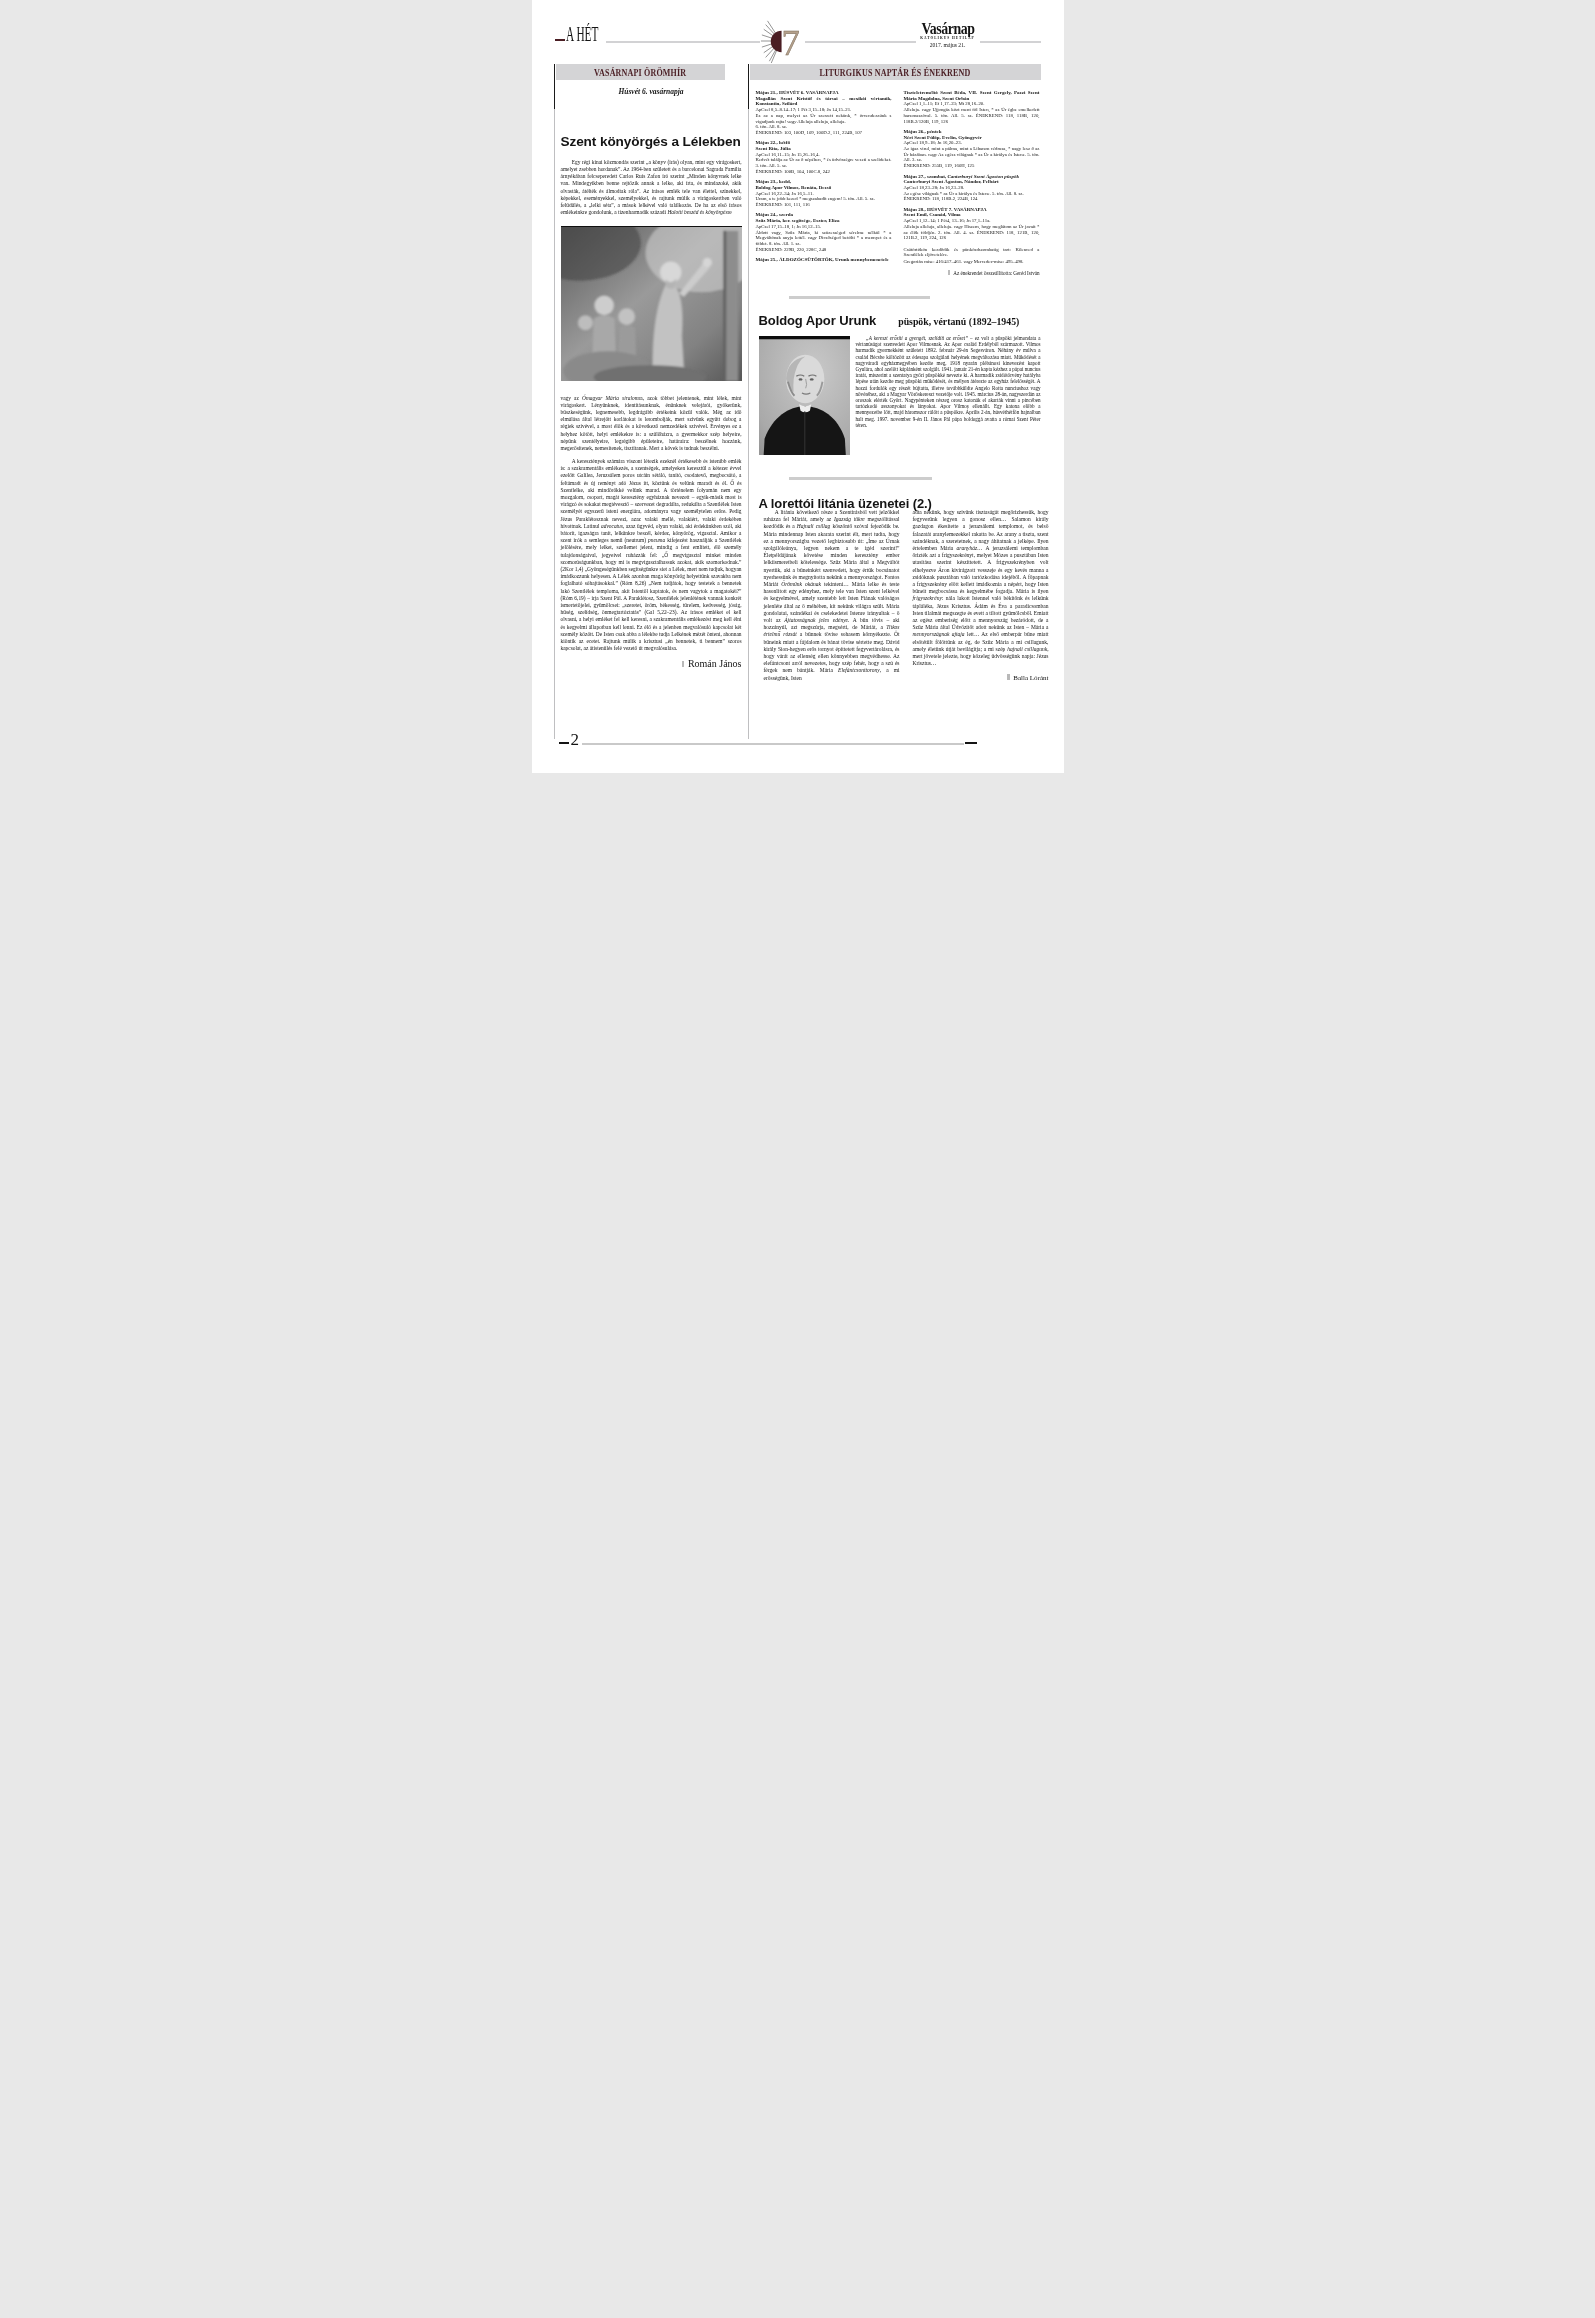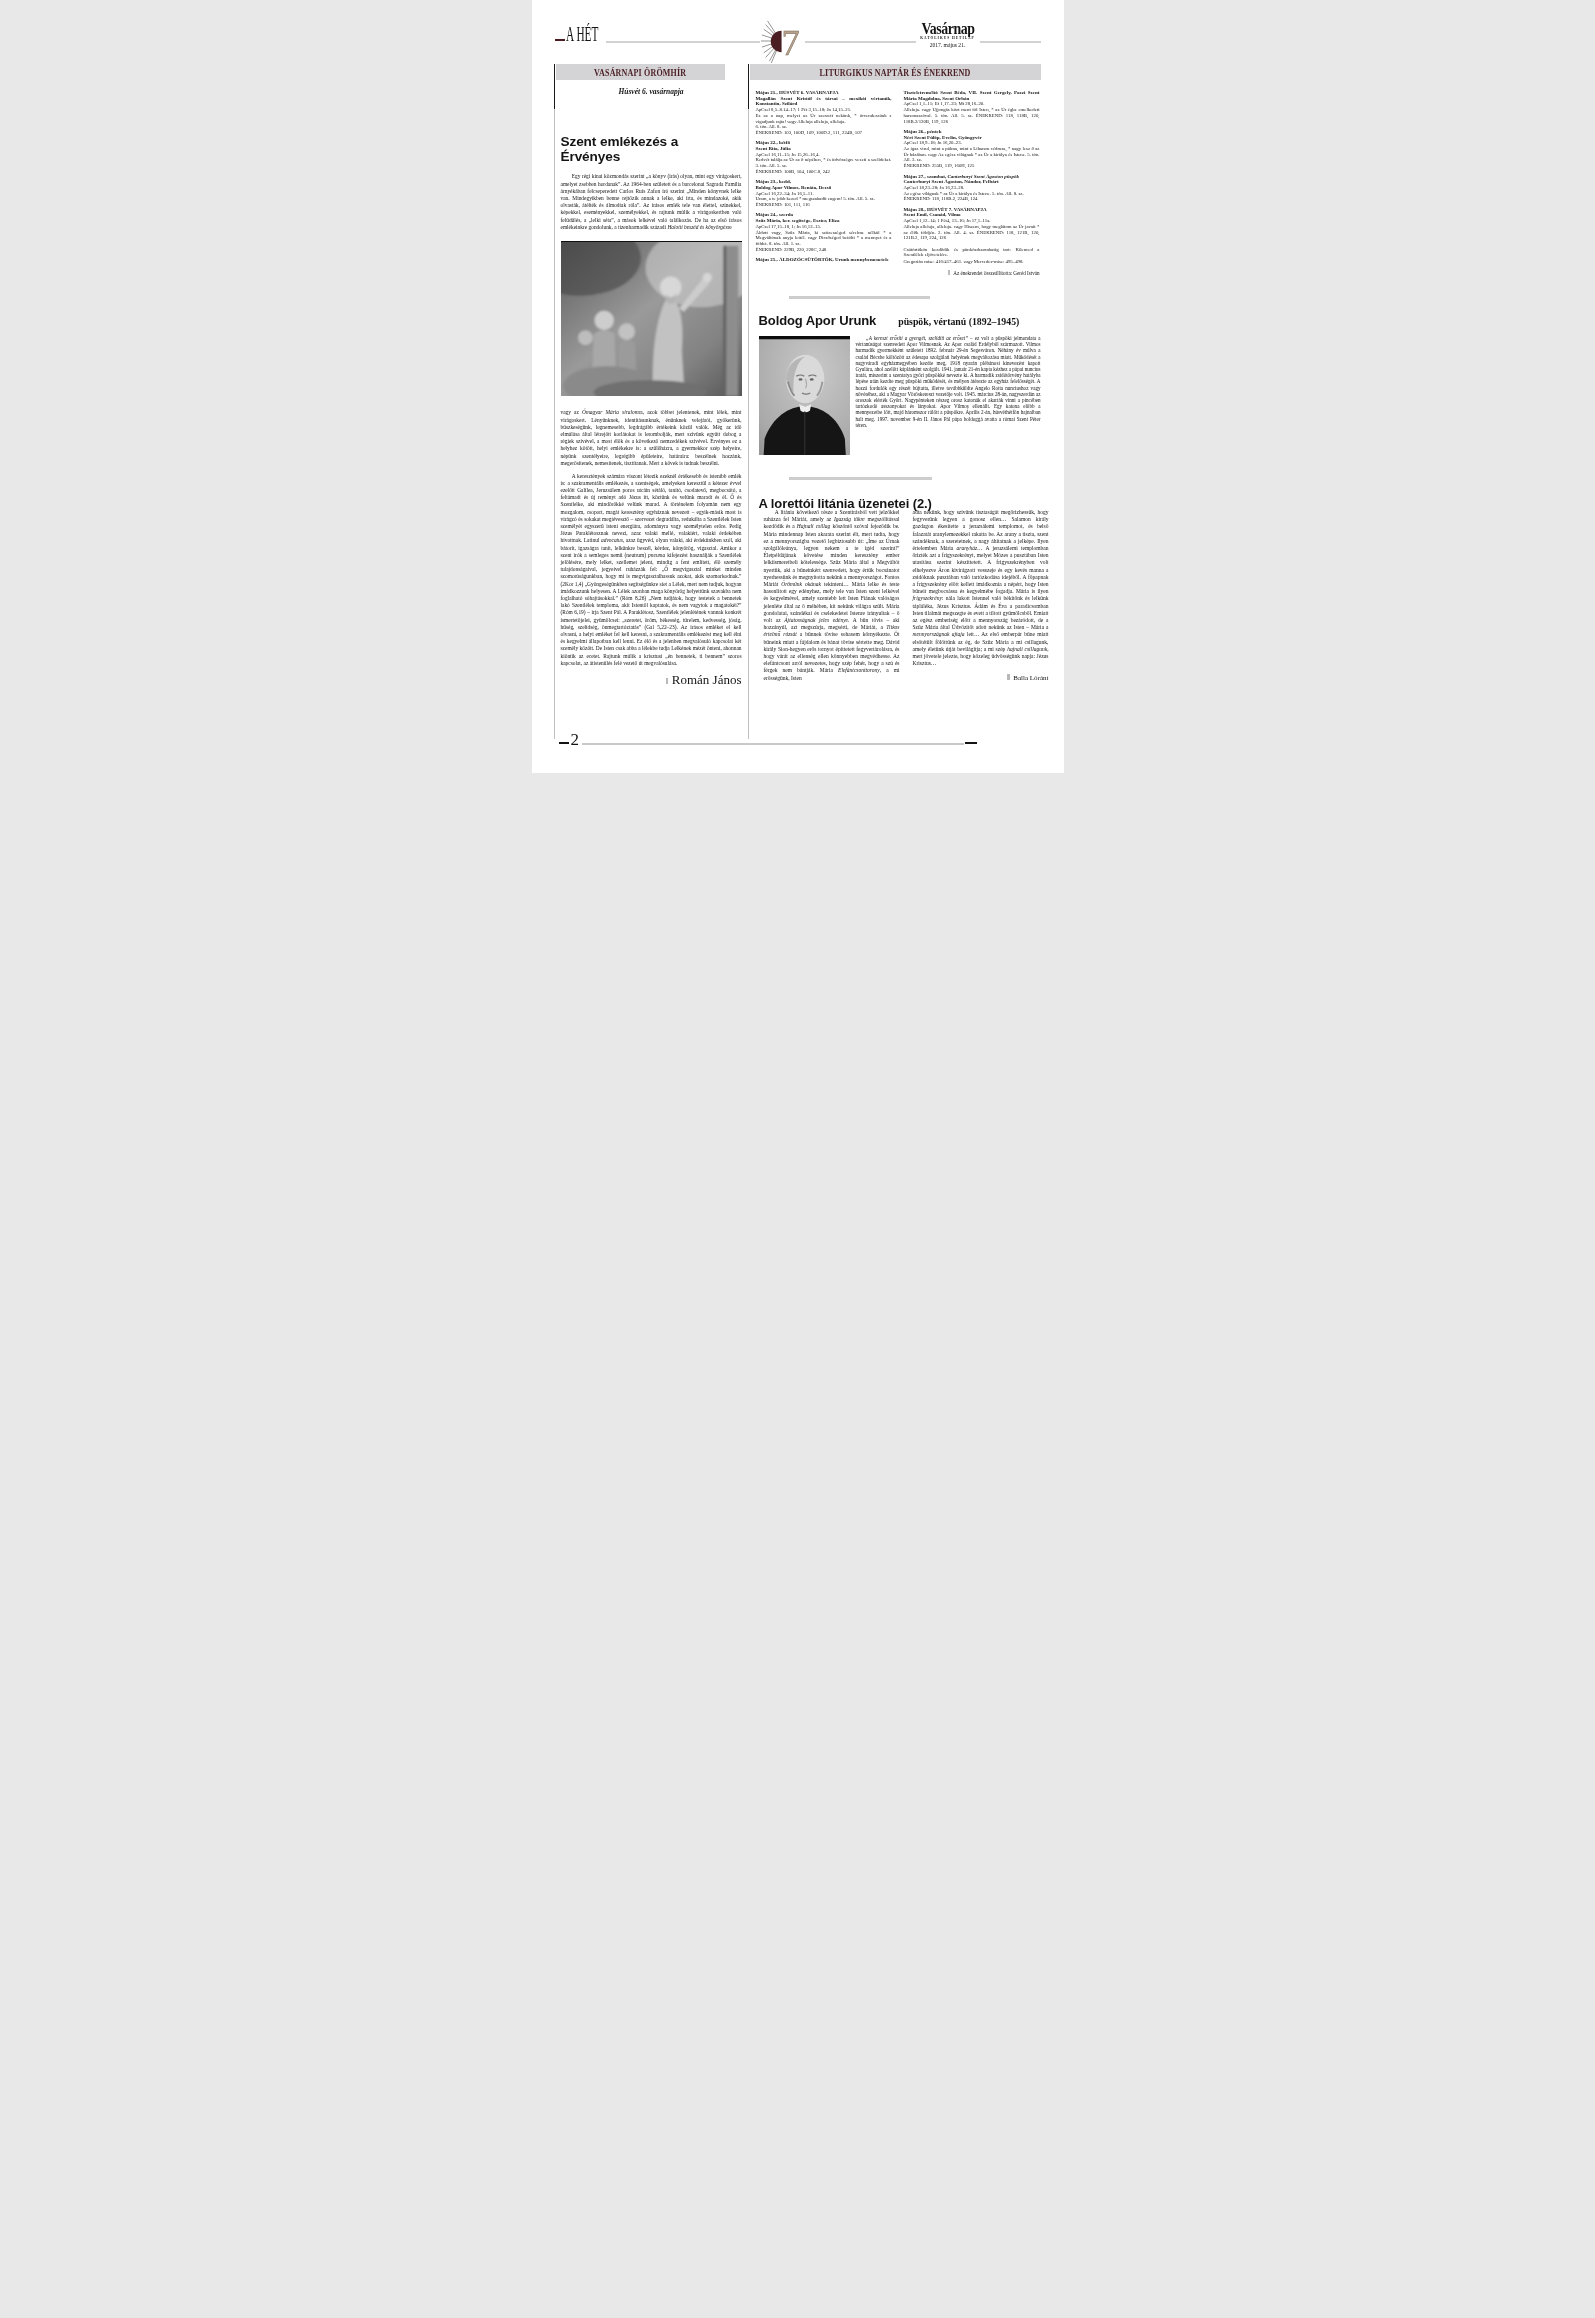--- a/index.html
+++ b/index.html
@@ -33,21 +33,21 @@
 
   
   .gospel{position:absolute;left:29px;top:87px;width:181px;}
   .rubric{text-align:center;font-weight:700;font-style:italic;font-size:7.5px;}
   .gospel-title{margin-top:39px;font-family:"Liberation Sans","DejaVu Sans",sans-serif;
                 font-weight:700;font-size:13.6px;line-height:1.08;letter-spacing:-0.1px;}
   .body-text{font-size:5.4px;line-height:7.2px;text-align:justify;}
   .gospel .body-text{margin-top:5.6px;}
   .indent{text-indent:11.2px;}
   .relief-photo{width:181px;height:154px;margin:4.7px 0 5.6px 0;border-top:1.4px solid #101010;}
-  .author-row{margin-top:3px;text-align:right;font-size:13px;}
+  .author-row{margin-top:3px;text-align:right;font-size:10px;}
   .author-marker{display:inline-block;width:2.3px;height:6px;background:#b9b9b9;margin-right:3.7px;}
 
   
   .calendar{position:absolute;left:224px;top:90px;width:285px;display:flex;gap:12px;}
   .cal-col{width:136px;font-size:4.8px;line-height:5.7px;text-align:justify;}
   .cal-entry{margin-bottom:4.7px;}
   .cal-heading{font-weight:700;font-size:5px;margin:0;}
   .cal-names{font-weight:700;font-size:5px;margin:0;}
   .cal-line{margin:0;}
   .cal-note{margin-top:5.6px;}
@@ -126,21 +126,21 @@
     <span class="bar-text">LITURGIKUS NAPTÁR ÉS ÉNEKREND</span>
   </div>
 
   <div class="vrule vr-black vl"></div>
   <div class="vrule vr-gray vl"></div>
   <div class="vrule vr-black vm"></div>
   <div class="vrule vr-gray vm"></div>
 
   <div class="gospel">
     <div class="rubric">Húsvét 6. vasárnapja</div>
-    <h1 class="gospel-title">Szent emlékezés a Érvényes</h1>
+    <h1 class="gospel-title">Szent könyörgés a Lélekben</h1>
     <p class="body-text indent">Egy régi kínai közmondás szerint „a könyv (írás) olyan, mint egy virágoskert, amelyet zsebben hordanak”. Az 1964-ben született és a barcelonai Sagrada Familia árnyékában felcseperedett Carlos Ruis Zafon író szerint „Minden könyvnek lelke van. Mindegyikben benne rejtőzik annak a lelke, aki írta, és mindazoké, akik olvasták, átélték és álmodtak róla”. Az írásos emlék tele van élettel, színekkel, képekkel, eseményekkel, személyekkel, és rajtunk múlik a virágoskertben való felüdülés, a „lelki séta”, a mások lelkével való találkozás. De ha az első írásos emlékeinkre gondolunk, a tizenharmadik századi <span class="it">Halotti beszéd és könyörgés</span>re</p>
 
     <svg class="relief-photo" viewBox="0 0 386 330" preserveAspectRatio="none">
       <defs>
         <linearGradient id="rg" x1="0" y1="0" x2="1" y2="1">
           <stop offset="0" stop-color="#5a5a5a"></stop>
             <stop offset=".45" stop-color="#9a9a9a"></stop>
           <stop offset=".75" stop-color="#828282"></stop>
             <stop offset="1" stop-color="#565656"></stop>
         </linearGradient>

